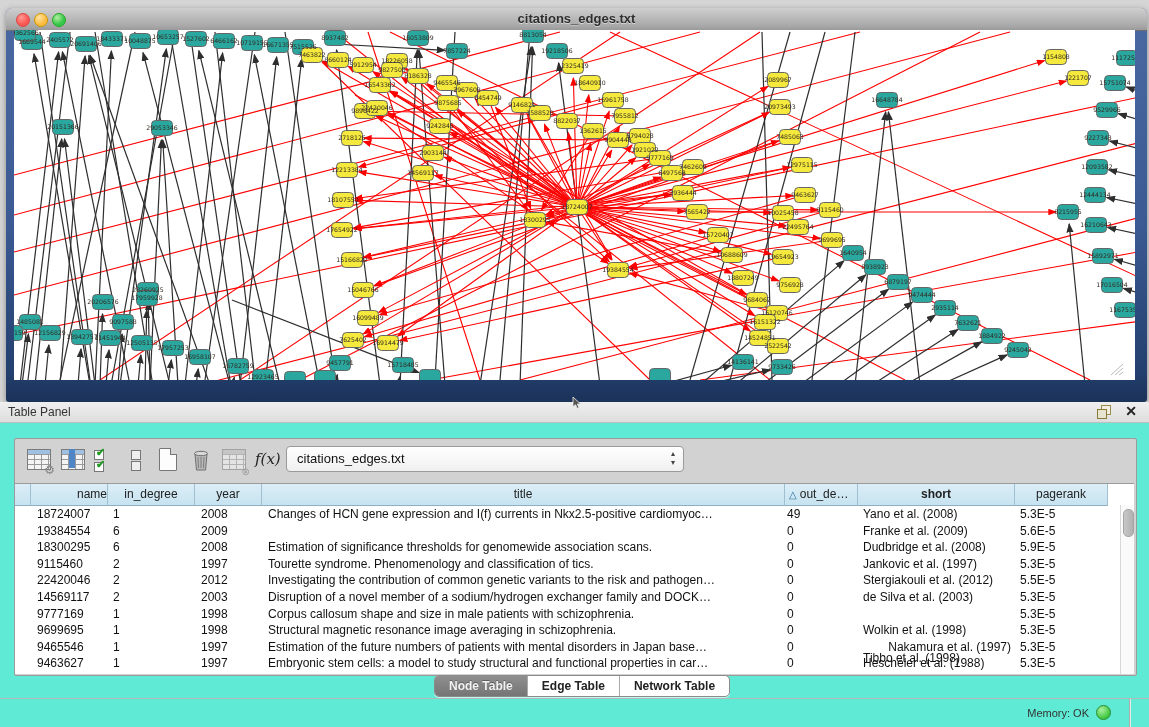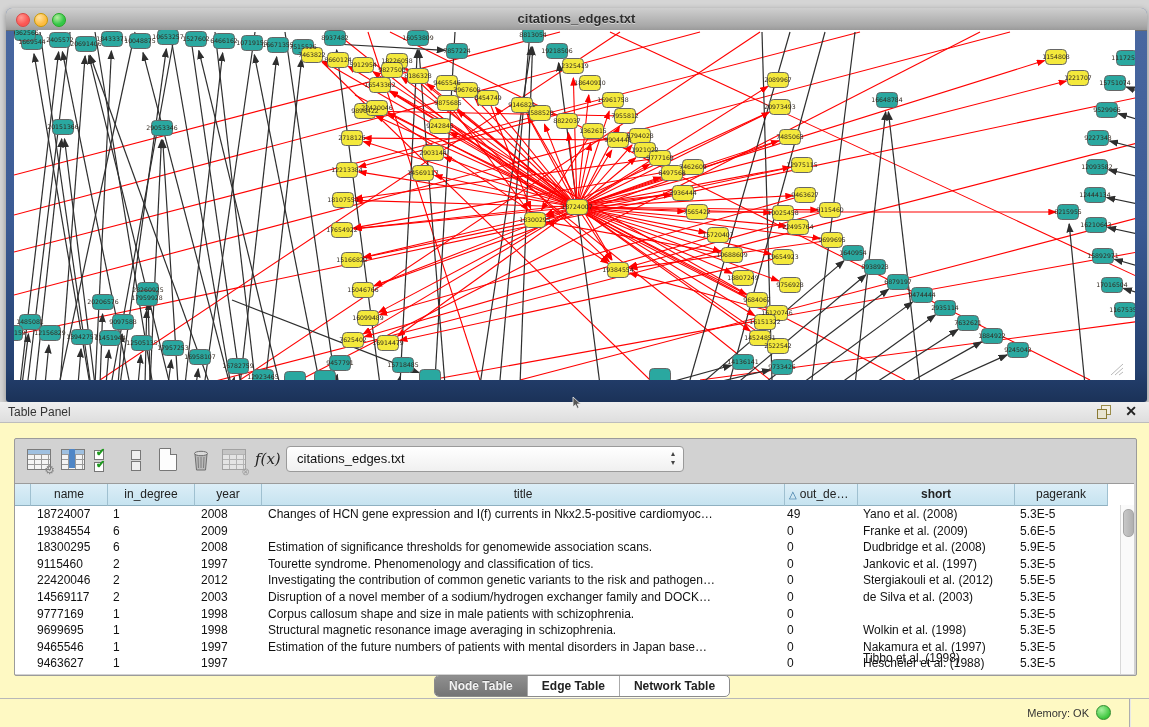--- a/index.html
+++ b/index.html
@@ -19,21 +19,21 @@
   #tl-min{left:28px;background:radial-gradient(circle at 35% 30%,#ffe2a2,#fdbc40 60%);border:1px solid #c90;}
   #tl-zoom{left:46px;background:radial-gradient(circle at 35% 30%,#b6eea0,#34c748 60%);border:1px solid #2a2;}
   #wtitle{position:absolute;left:0;right:0;top:3px;text-align:center;font-size:13px;
         font-weight:600;color:#2e2e2e;text-shadow:0 1px 0 rgba(255,255,255,.5);}
   #canvas{position:absolute;left:8px;top:22px;width:1121px;height:350px;background:#fff;overflow:hidden;}
   #graphsvg{position:absolute;left:0;top:0;}
   #grip{position:absolute;right:10px;bottom:4px;width:16px;height:14px;opacity:.6;}
   
   #cursor{position:absolute;left:571px;top:396px;z-index:60;}
   
-  #tpanel{position:absolute;left:0;top:402px;width:1149px;height:325px;background:#fef9c3;}
+  #tpanel{position:absolute;left:0;top:402px;width:1149px;height:325px;background:#5eead4;}
   #phead{position:absolute;left:0;top:0;width:100%;height:20px;
         background:linear-gradient(180deg,#efefef,#dedede);border-bottom:1px solid #bdbdbd;}
   #ptitle{position:absolute;left:8px;top:3px;font-size:12px;color:#333;}
   #float-ic{position:absolute;right:38px;top:3px;width:14px;height:14px;}
   #float-ic .sq1{position:absolute;left:0;bottom:0;width:8px;height:8px;border:1.5px solid #8a7a35;background:#e8e4d2;}
   #float-ic .sq2{position:absolute;right:0;top:0;width:8px;height:8px;border:1.5px solid #9a8c4a;background:#f2efe2;}
   #close-ic{position:absolute;right:12px;top:1px;font-size:14px;font-weight:bold;color:#222;}
   #pbody{position:absolute;left:14px;top:36px;width:1121px;height:236px;
         border:1px solid #9b9b9b;border-radius:2px;background:#d2d2d2;}
   
@@ -599,21 +599,21 @@
       <span class="tico" style="left:240px;top:11px">
         <span class="fx">f(x)</span></span>
       <div id="combo">
         <span class="val">citations_edges.txt</span>
         <span class="arrows">▴<br>▾</span>
       </div>
     </div>
 
     <div id="tbl">
       <div id="thead">
-          <div class="hcell" style="left: 16px; width: 76px;"><span>name</span></div>
+          <div class="hcell" style="left: 16px; width: 76px; text-align: right;"><span>name</span></div>
           <div class="hcell" style="left: 93px; width: 86px;"><span>in_degree</span></div>
           <div class="hcell" style="left: 180px; width: 66px;"><span>year</span></div>
           <div class="hcell" style="left: 247px; width: 522px;"><span>title</span></div>
           <div class="hcell" style="left: 770px; width: 68px; text-align: left; padding-left: 4px;"><span class="sorttri">△</span><span>out_de…</span></div>
           <div class="hcell" style="left: 843px; width: 156px; font-weight: bold;"><span>short</span></div>
           <div class="hcell" style="left: 1000px; width: 92px;"><span>pagerank</span></div>
           <div class="hcell" style="left: 0px; width: 15px;"></div>
         </div>
       <div id="tbody">
           <div class="trow" style="top: 22px;">
@@ -686,27 +686,28 @@
             <div class="tcell" style="left: 772px; width: 67px;">0</div>
             <div class="tcell" style="left: 848px; width: 148px;">Wolkin et al. (1998)</div>
             <div class="tcell" style="left: 1005px; width: 84px;">5.3E-5</div>
           </div>
           <div class="trow" style="top: 154.8px;">
             <div class="tcell" style="left: 22px; width: 67px;">9465546</div>
             <div class="tcell" style="left: 98px; width: 78px;">1</div>
             <div class="tcell" style="left: 186px; width: 57px;">1997</div>
             <div class="tcell" style="left: 253px; width: 513px;">Estimation of the future numbers of patients with mental disorders in Japan base…</div>
             <div class="tcell" style="left: 772px; width: 67px;">0</div>
-            <div class="tcell" style="left: 848px; width: 148px;">Nakamura et al. (1997)</div>
+            <div class="tcell" style="left: 848px; width: 148px; text-align: right;">Nakamura et al. (1997)</div>
             <div class="tcell" style="left: 1005px; width: 84px;">5.3E-5</div>
           </div>
           <div class="trow" style="top: 171.4px;">
             <div class="tcell" style="left: 22px; width: 67px;">9463627</div>
             <div class="tcell" style="left: 98px; width: 78px;">1</div>
             <div class="tcell" style="left: 186px; width: 57px;">1997</div>
+            <div class="tcell" style="left: 253px; width: 513px;">Embryonic stem cells: a model to study structural and functional properties in car…</div>
             <div class="tcell" style="left: 772px; width: 67px;">0</div>
             <div class="tcell" style="left: 848px; width: 148px;">Hescheler et al. (1988)</div>
             <div class="tcell" style="left: 1005px; width: 84px;">5.3E-5</div>
           </div>
         </div>
       <div id="vscroll">
           <div id="vthumb"></div>
         </div>
     </div>
   </div>

